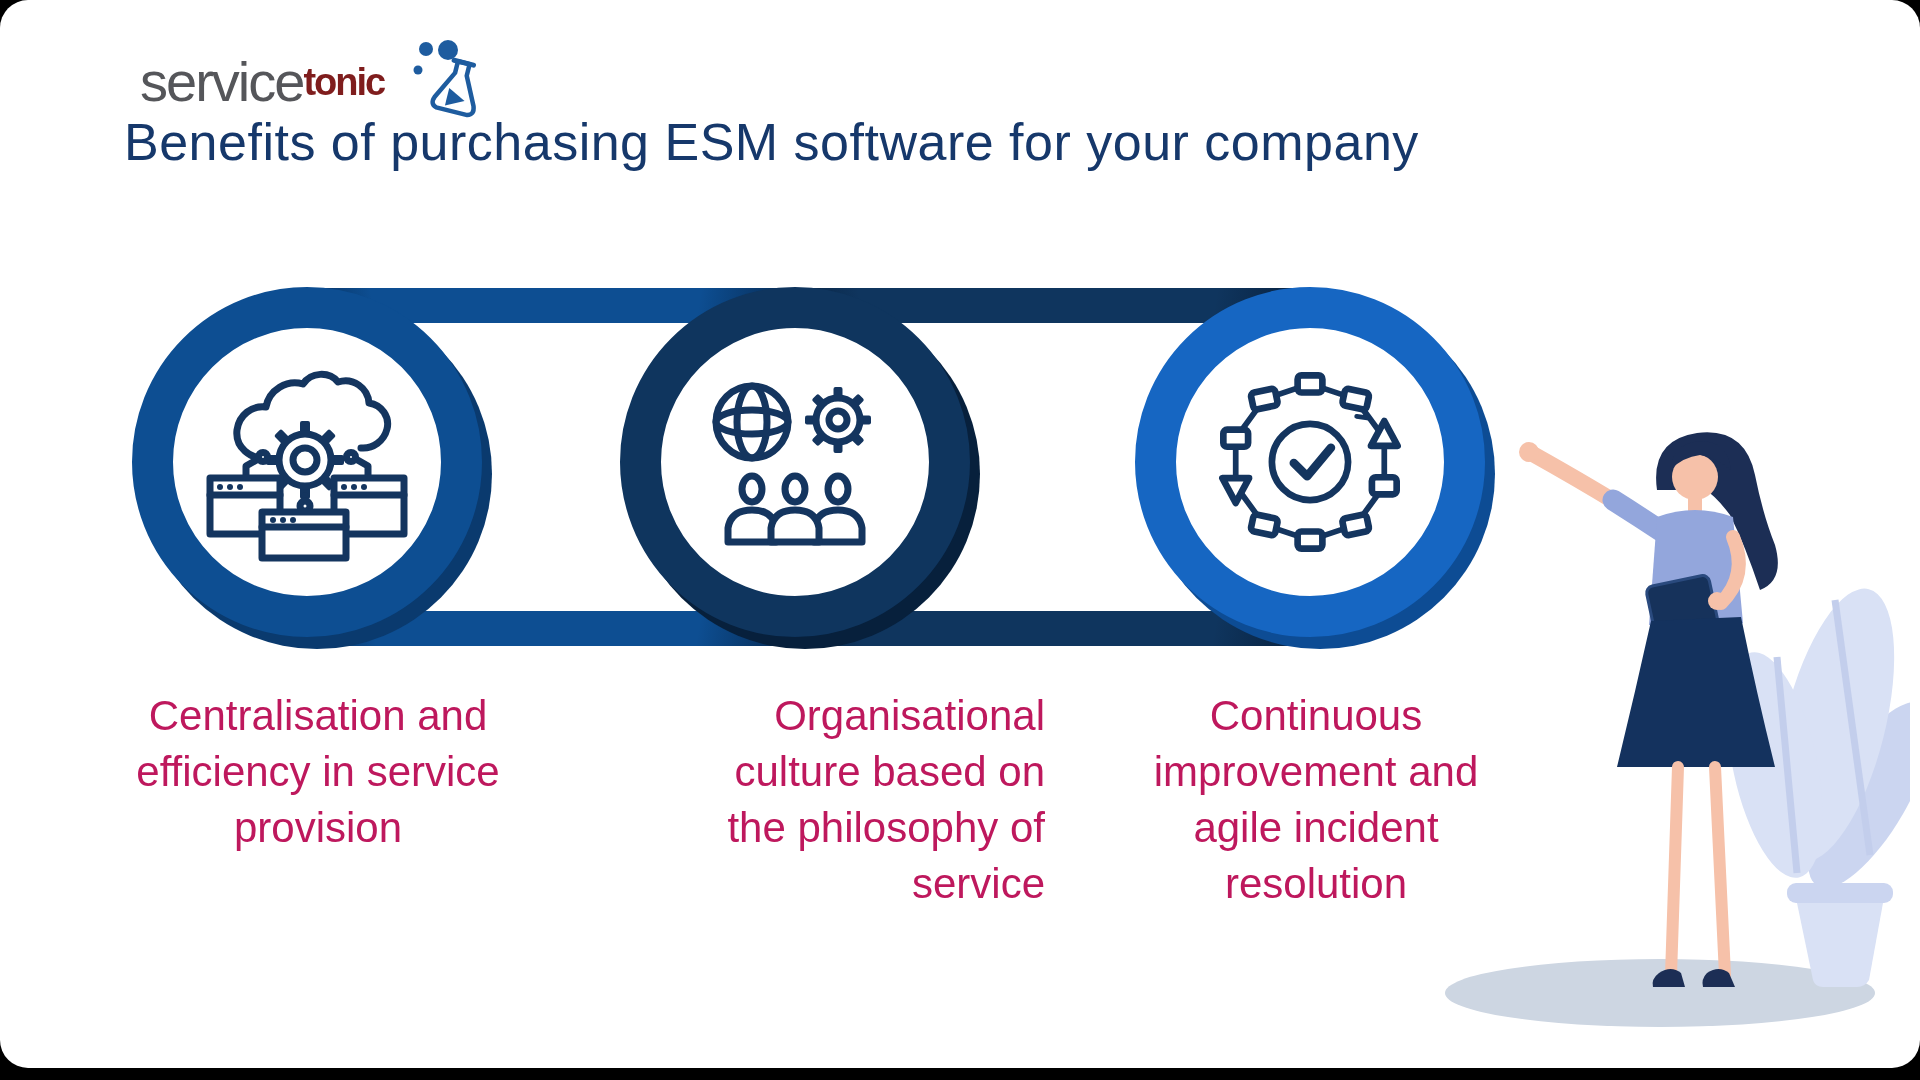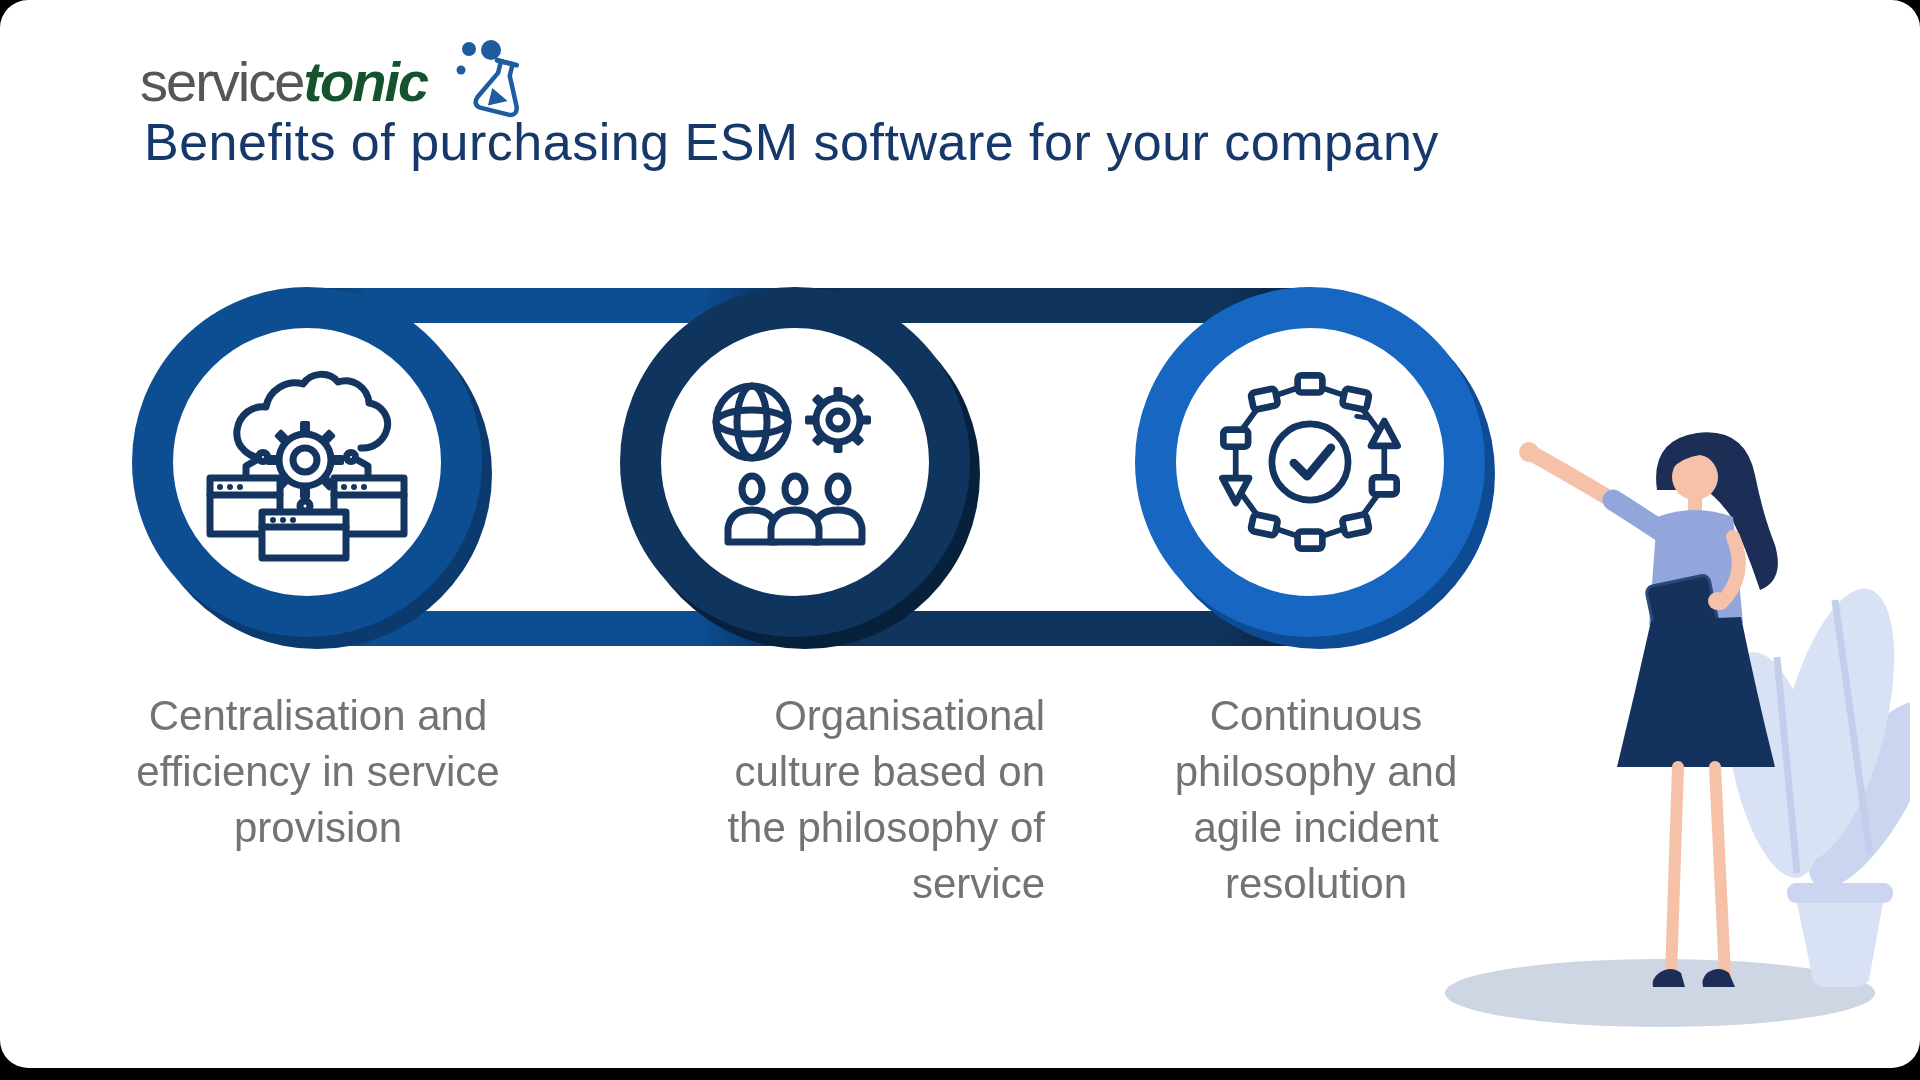--- a/index.html
+++ b/index.html
@@ -2,25 +2,25 @@
 <html><head>
 <meta charset="utf-8">
 <style>
   html,body{margin:0;padding:0;background:#000;}
   body{width:1920px;height:1080px;position:relative;font-family:"Liberation Sans",sans-serif;overflow:hidden;}
   .card{position:absolute;left:0;top:0;right:0;bottom:12px;background:#fff;border-radius:28px;overflow:hidden;}
 
   
   .brand{position:absolute;left:140px;top:44px;display:flex;align-items:flex-end;height:70px;}
   .brand-light{font-size:56px;letter-spacing:-2px;color:#55565A;line-height:64px;}
-  .brand-bold{font-size:56px;letter-spacing:-2px;color:#14532d;font-weight:bold;line-height:64px;font-style:italic;}
+  .brand-bold{font-size:38px;letter-spacing:-2px;color:#7f1d1d;font-weight:bold;line-height:64px;}
   .flask-svg{margin-left:4px;margin-bottom:-4px;}
 
   
-  .title{position:absolute;left:144px;top:112px;margin:0;font-size:52px;font-weight:500;color:#16386B;letter-spacing:.5px;white-space:nowrap;}
+  .title{position:absolute;left:124px;top:112px;margin:0;font-size:52px;font-weight:500;color:#16386B;letter-spacing:.5px;white-space:nowrap;}
 
   
   .band{position:absolute;height:35px;z-index:1;overflow:hidden;}
   .band-top{top:288px;}
   .band-bot{top:611px;}
   .band-1{background:#0D4E92;}
   .band-2{background:#0F355E;}
   .band-a{left:307px;width:490px;}
   .band-b{left:795px;width:518px;}
   .band::after{content:"";position:absolute;right:0;top:0;bottom:0;width:150px;
@@ -29,21 +29,21 @@
     background:linear-gradient(260deg,rgba(3,18,38,0) 45%,rgba(3,18,38,.45) 95%);}
 
   .ring{position:absolute;top:287px;width:268px;height:268px;border-radius:50%;
     background:#fff;display:flex;align-items:center;justify-content:center;z-index:3;}
   .ring-1{left:132px;border:41px solid #0D4E92;box-shadow:10px 12px 0 #0A3A6E;}
   .ring-2{left:620px;border:41px solid #0F355E;box-shadow:10px 12px 0 #07203C;}
   .ring-3{left:1135px;border:41px solid #1666C2;box-shadow:10px 12px 0 #0D4C94;}
 
   
   .benefit-label{position:absolute;top:688px;width:480px;text-align:center;
-    font-size:42px;line-height:56px;color:#737373;white-space:pre-line;z-index:2;}
+    font-size:42px;line-height:56px;color:#be185d;white-space:pre-line;z-index:2;}
   .label-1{left:78px;}
   .label-2{left:565px;text-align:right;}
   .label-3{left:1076px;}
 
   
   .illustration{position:absolute;left:1445px;top:395px;z-index:2;}
 </style>
 </head>
 <body>
 
@@ -181,21 +181,21 @@
   </div>
 
   <div class="benefit-label label-1">Centralisation and
 efficiency in service
 provision</div>
   <div class="benefit-label label-2">Organisational
 culture based on
 the philosophy of
 service</div>
   <div class="benefit-label label-3">Continuous
-philosophy and
+improvement and
 agile incident
 resolution</div>
 
   <svg class="illustration" width="465" height="650" viewBox="0 0 465 650">
     <ellipse cx="215" cy="598" rx="215" ry="34" fill="#CDD6E2"></ellipse>
     <g>
       <ellipse cx="425" cy="400" rx="38" ry="105" fill="#CBD5F0" transform="rotate(30 425 400)"></ellipse>
       <ellipse cx="390" cy="330" rx="50" ry="140" fill="#D9E1F5" transform="rotate(14 390 330)"></ellipse>
       <ellipse cx="330" cy="370" rx="42" ry="115" fill="#D9E1F5" transform="rotate(-12 330 370)"></ellipse>
       <path d="M390,205 L425,460" stroke="#C3CEEC" stroke-width="7" fill="none"></path>

